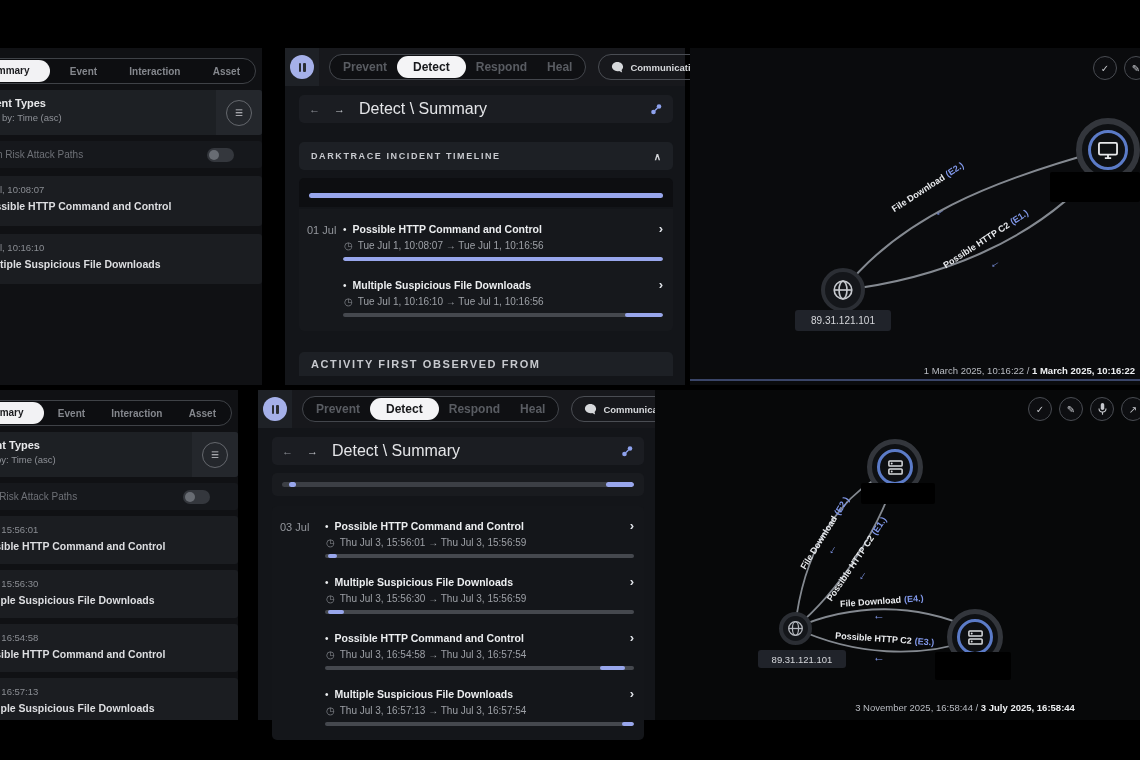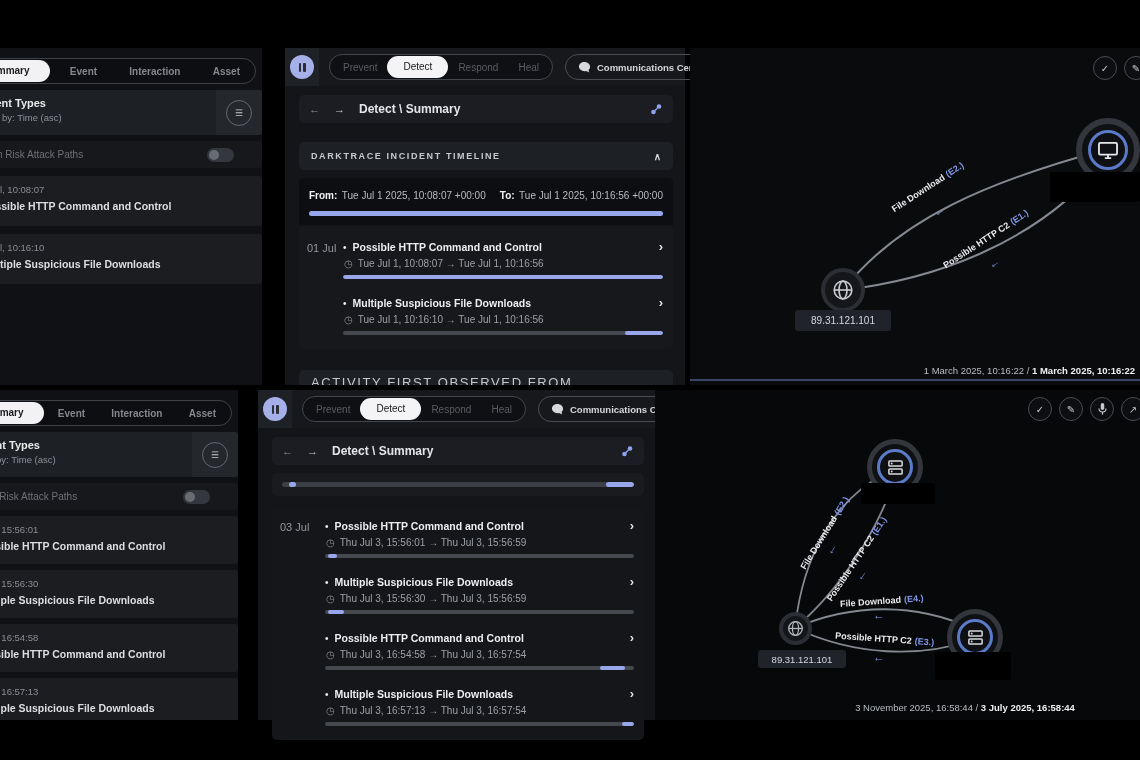--- a/index.html
+++ b/index.html
@@ -37,27 +37,27 @@
 
   
   .mid{position:absolute;top:0;background:#131519;height:100%;}
   .t-mid{left:285px;width:400px;}
   .b-mid{left:258px;top:5px;width:398px;height:330px;}
   .toolbar{display:flex;align-items:center;height:38px;background:#17181c;}
   .tb-left{width:34px;height:38px;background:#1e2126;display:flex;align-items:center;justify-content:center;flex:none;}
   .pause-circle{width:24px;height:24px;border-radius:50%;background:#a5b0e9;display:flex;align-items:center;justify-content:center;gap:2px;}
   .pause-circle i{width:2.5px;height:9px;background:#2b2e34;border-radius:1px;}
   .navtabs{display:flex;align-items:center;border:1px solid #43464c;border-radius:16px;height:26px;margin-left:10px;padding:0 3px;background:#0f1013;}
-  .navtab{color:#595c62;font-size:10px;font-weight:400;padding:0 10px;white-space:nowrap;}
+  .navtab{color:#595c62;font-size:12px;font-weight:700;padding:0 10px;white-space:nowrap;}
   .navtab.active{background:#f4f4f6;color:#17181b;border-radius:13px;height:22px;line-height:22px;padding:0 16px;}
   .comms{display:flex;align-items:center;gap:6px;border:1px solid #4a4d53;border-radius:15px;height:26px;margin-left:12px;padding:0 12px;color:#d6d8db;font-size:9.5px;font-weight:700;white-space:nowrap;}
   .crumb{display:flex;align-items:center;height:28px;background:#1b1d22;border-radius:5px;margin:9px 12px 0 14px;padding:0 10px;}
   .crumb .nav-arrow{font-size:11px;color:#8f9298;margin-right:14px;}
   .crumb .nav-arrow.fwd{color:#c9ccd1;}
-  .crumb-label{font-size:12px;font-weight:700;color:#e4e5e8;flex:1;}
+  .crumb-label{font-size:16px;font-weight:400;color:#e4e5e8;flex:1;}
   .sec-head{display:flex;align-items:center;height:28px;background:#1d2025;border-radius:5px;margin:19px 12px 0 14px;padding:0 12px;gap:39px;}
   .sec-head-title{flex:1;font-size:9px;font-weight:700;letter-spacing:1.6px;color:#c7c9ce;}
   .sec-head .caret{color:#d2d4d8;font-size:10px;font-weight:700;}
   .fromto{background:#0d0e11;border-radius:5px 5px 0 0;margin:8px 12px 0 14px;padding:7px 10px 9px;}
   .fromto-row{display:flex;justify-content:space-between;}
   .fr-label{font-size:10px;font-weight:700;color:#f0f1f3;}
   .fr-val{font-size:10px;color:#b9bcc2;}
   .fromto-bar{height:5px;border-radius:3px;background:#98a6ec;margin-top:8px;}
   .tl-card{background:#16181c;border-radius:0 0 5px 5px;margin:2px 12px 0 14px;padding:14px 10px 10px 8px;display:flex;}
   .b-mid .tl-card{background:#14161a;margin-top:10px;border-radius:5px;gap:9px;}
@@ -69,21 +69,21 @@
   .tl-bullet{color:#eceef0;margin-right:6px;font-size:10px;}
   .tl-title{flex:1;font-size:10.5px;font-weight:700;color:#eceef0;}
   .tl-chev{color:#dfe2e8;font-size:13px;font-weight:700;line-height:10px;}
   .tl-range{display:flex;align-items:center;gap:5px;margin:5px 0 6px 1px;font-size:10px;color:#9da0a6;}
   .clock{font-size:10px;color:#85888e;}
   .tl-bar{position:relative;height:4px;border-radius:2px;background:#45484e;overflow:hidden;}
   .tl-bar .seg{position:absolute;top:0;height:100%;border-radius:2px;background:#98a6ec;}
   .scrub-card{margin:8px 12px 0 14px;background:#191b1f;border-radius:5px;padding:9px 10px;}
   .scrub-track{position:relative;height:5px;border-radius:3px;background:#3c3f45;overflow:hidden;}
   .scrub-track .seg{position:absolute;top:0;height:100%;border-radius:3px;background:#98a6ec;}
-  .next-head{margin:21px 12px 0 14px;height:24px;background:#1d2025;border-radius:5px 5px 0 0;display:flex;align-items:center;padding:0 12px;font-size:13px;font-weight:400;letter-spacing:1.6px;color:#c7c9ce;}
+  .next-head{margin:21px 12px 0 14px;height:24px;background:#1d2025;border-radius:5px 5px 0 0;display:flex;align-items:center;padding:0 12px;font-size:11px;font-weight:700;letter-spacing:1.6px;color:#c7c9ce;}
 
   
   .graph{position:absolute;top:0;background:#0a0b0d;}
   .t-graph{left:690px;width:450px;height:337px;}
   .b-graph{left:655px;top:5px;width:485px;height:330px;background:#070809;}
   .graph svg.wires{position:absolute;left:0;top:0;}
   .node{position:absolute;border-radius:50%;background:#0e1013;border:6px solid #33363c;display:flex;align-items:center;justify-content:center;}
   .node-inner{border-radius:50%;border:3px solid #5b7bc8;background:#0e1013;display:flex;align-items:center;justify-content:center;}
   .node-plain{position:absolute;border-radius:50%;background:#14161a;border:4px solid #2b2e34;display:flex;align-items:center;justify-content:center;}
   .redact{position:absolute;background:#000;border-radius:2px;}
@@ -175,24 +175,20 @@
             <circle cx="4.5" cy="10" r="2.3" fill="#8ea2ee"></circle>
             <circle cx="10" cy="4.5" r="2.3" fill="#8ea2ee"></circle>
             <path d="M6 8.5l2.5-2.5" stroke="#8ea2ee" stroke-width="1.4"></path>
           </svg>
       </div>
       <div class="sec-head">
         <span class="sec-head-title">DARKTRACE INCIDENT TIMELINE</span>
         <span class="caret">∧</span>
       </div>
       <div class="fromto">
-        <div class="fromto-row">
-          <span><span class="fr-label">From:</span> <span class="fr-val">Tue Jul 1 2025, 10:08:07 +00:00</span></span>
-          <span><span class="fr-label">To:</span> <span class="fr-val">Tue Jul 1 2025, 10:16:56 +00:00</span></span>
-        </div>
         <div class="fromto-bar"></div>
       </div>
       <div class="tl-card">
         <div class="tl-day">01 Jul</div>
         <div class="tl-entries">
 
             <div class="tl-entry">
               <div class="tl-title-row">
                 <span class="tl-bullet">•</span>
                 <span class="tl-title">Possible HTTP Command and Control</span>

